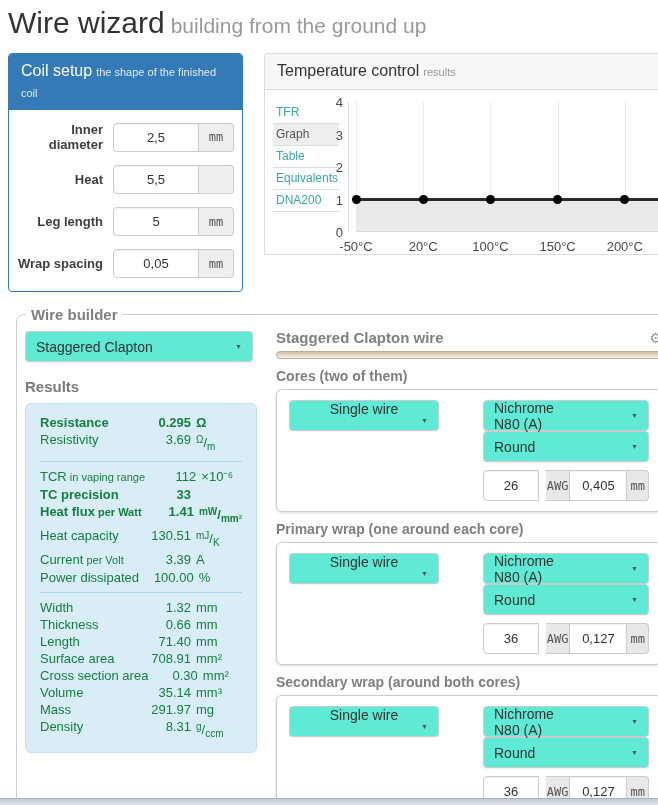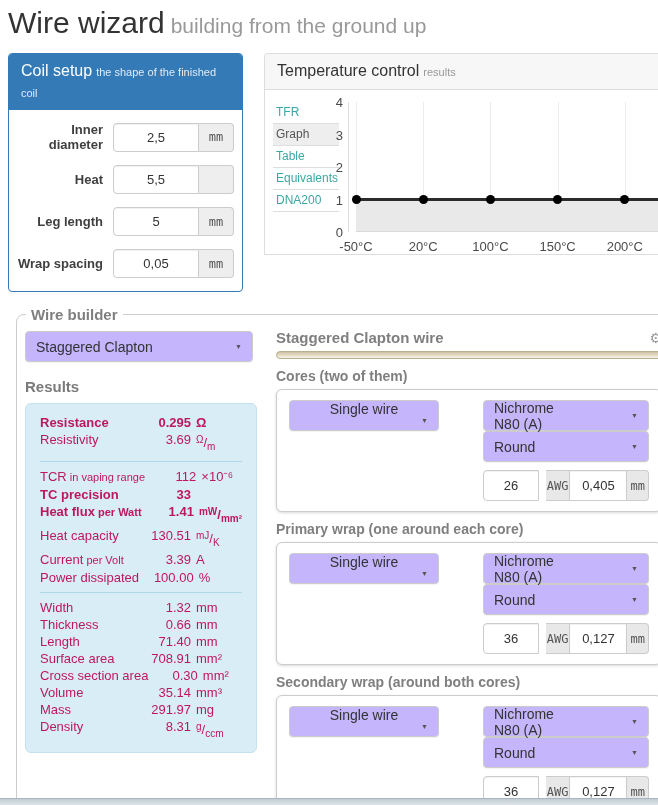--- a/index.html
+++ b/index.html
@@ -50,28 +50,28 @@
   .xlab{position:absolute;width:66px;text-align:center;font-size:13px;color:#4a4a4a;}
 
   
   fieldset.wire-builder{margin:14px 0 0 8px;width:700px;min-width:0;border:1px solid #ccc;
     border-radius:8px;padding:4px 0 6px 8px;}
   fieldset.wire-builder legend{width:auto;padding:0 5px;margin-left:1px;font-size:15px;font-weight:bold;color:#7f7f7f;}
   .columns{display:flex;align-items:flex-start;}
   .left-col{width:232px;flex:none;}
   .right-col{width:386px;flex:none;margin-left:19px;}
 
-  .select{border:1px solid #ccc;border-radius:4px;background:#c4b5fd;display:flex;align-items:center;
+  .select{border:1px solid #ccc;border-radius:4px;background:#5eead4;display:flex;align-items:center;
     padding:0 10px;font-size:14px;color:#333;height:29px;box-shadow:0 1px 1px rgba(0,0,0,.05);cursor:pointer;}
   .select .caret{margin-left:auto;font-size:7px;color:#555;padding-left:6px;}
   .type-select{width:206px;margin-top:4px;}
 
   .results-title{font-size:15px;font-weight:bold;color:#7a7a7a;margin:16px 0 8px 0;}
   .results-box{width:202px;background:#d9edf7;border:1px solid #c3e1ef;border-radius:6px;
-    padding:10px 14px;color:#be185d;font-size:13px;}
+    padding:10px 14px;color:#15803d;font-size:13px;}
   .r-row{display:flex;line-height:17px;}
   .r-row .r-label{flex:1;white-space:nowrap;}
   .r-row .r-label .lbl-small{font-size:11px;}
   .r-row .r-value{width:58px;text-align:right;white-space:nowrap;}
   .r-row .r-unit{width:46px;text-align:left;padding-left:5px;white-space:nowrap;}
   .r-row.bold{font-weight:bold;}
   .r-div{border-top:1px solid #afd7e9;margin:6px 0;height:0;}
   .u-top{font-size:10px;vertical-align:4px;}
   .u-bot{font-size:10px;vertical-align:-3px;}
 

